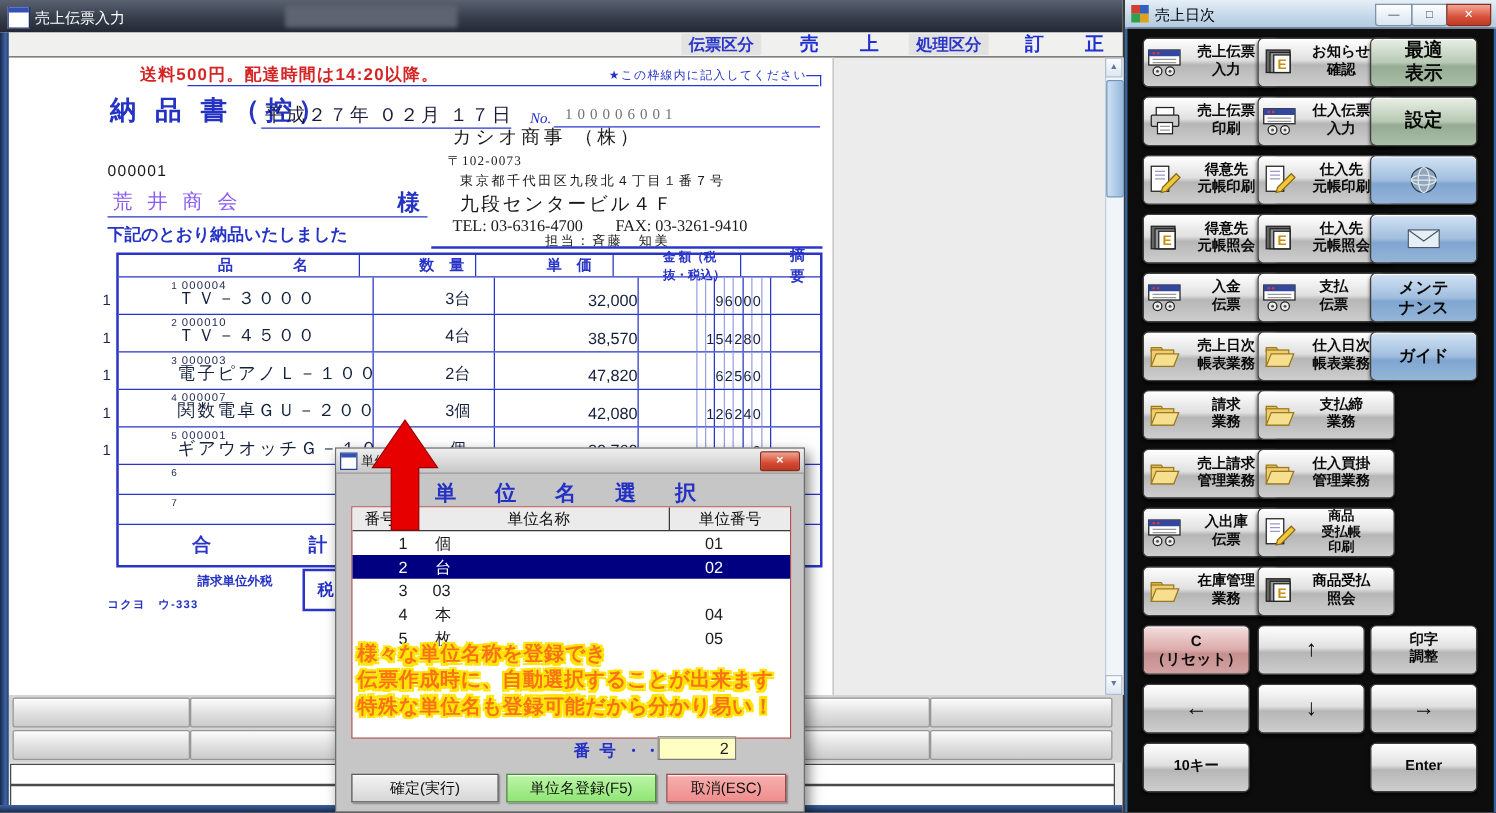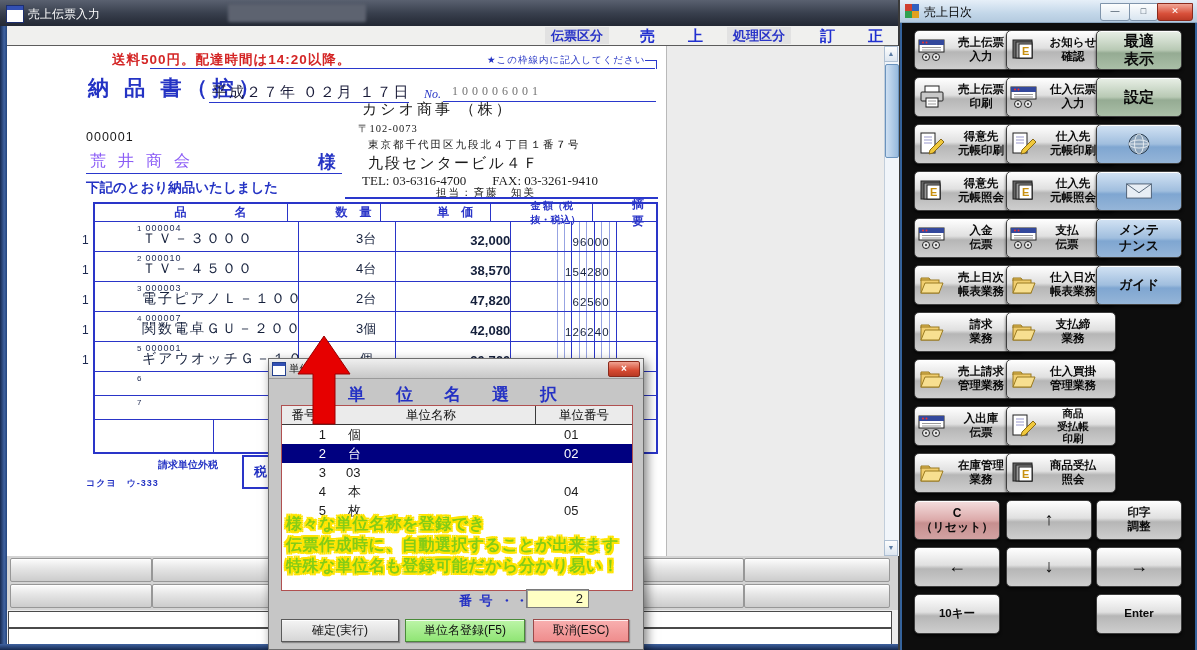--- a/index.html
+++ b/index.html
@@ -62,21 +62,21 @@
   .c.price{width:105px;}
   .c.amt{width:92px;}
   .c.note{flex:1;border-right:none;}
   .inv-h .c.amt{font-size:10px;}
   .inv-r{display:flex;border-bottom:1px solid #2a35c8;position:relative;}
   .inv-r .code{position:absolute;top:1px;left:3px;font-size:9px;color:#1c2850;letter-spacing:1px;}
   .inv-r .code .lno{font-size:8px;margin-right:3px;}
   .inv-r .nm{position:absolute;bottom:3px;left:8px;font-size:14px;letter-spacing:2px;color:#15203c;
              font-family:"Liberation Serif","DejaVu Serif",serif;white-space:nowrap;}
   .inv-r .qty{display:flex;align-items:flex-end;justify-content:center;padding-bottom:3px;font-size:13px;color:#15203c;}
-  .inv-r .price{display:flex;align-items:flex-end;justify-content:flex-end;padding:0 0 3px 0;font-size:13px;color:#15203c;font-weight:bold;}
+  .inv-r .price{display:flex;align-items:flex-end;justify-content:flex-end;padding:0 0 3px 0;font-size:13px;color:#15203c;}
   .inv-r .amt{display:flex;padding:0;}
   .inv-r .amt .d{flex:1;border-left:1px solid #97a3e2;display:flex;align-items:flex-end;justify-content:center;
                  padding-bottom:3px;font-size:11.5px;color:#15203c;}
   .inv-r .amt .d:first-child{border-left:none;}
   .inv-r .amt .d:nth-child(3n+1):not(:first-child){border-left-color:#2a35c8;}
   .inv-r .mg{position:absolute;left:-13px;bottom:4px;font-size:12px;color:#1c2850;}
   .inv-t{display:flex;height:32px;}
   .inv-t .c.item{display:flex;align-items:center;justify-content:center;color:#2a35c8;font-weight:bold;
                  font-size:15px;letter-spacing:16px;font-family:"Liberation Serif","DejaVu Serif",serif;}
   #billing-note{left:158px;top:458px;font-size:10px;font-weight:bold;}
@@ -114,21 +114,21 @@
   #dlg-num-label{left:190px;top:233px;position:absolute;color:#2431c4;font-size:13px;font-weight:bold;letter-spacing:2px;}
   #dlg-num-input{left:257px;top:230px;width:56px;height:17px;position:absolute;background:#ffffc4;
                  border:1px solid #7a7a7a;box-shadow:inset 1px 1px 0 #9e9e9e;font-size:13px;color:#222;
                  text-align:right;padding-right:5px;line-height:17px;}
   .dlg-btn{position:absolute;top:260px;height:21px;border:1px solid #5a5a5a;font-size:12px;color:#111;
            text-align:center;line-height:20px;box-shadow:inset 0 1px 0 rgba(255,255,255,.8),1px 1px 1px rgba(0,0,0,.3);}
   #btn-ok{left:12px;width:116px;background:linear-gradient(180deg,#f4f4f4,#d6d6d6);}
   #btn-reg{left:136px;width:118px;background:linear-gradient(180deg,#bdf5a8,#90e575);border-color:#4a8a3a;}
   #btn-cancel{left:264px;width:94px;background:linear-gradient(180deg,#f8b0b0,#ef8d8d);border-color:#9a4a4a;}
   
-  #caption{left:286px;top:513px;z-index:30;font-size:16px;font-weight:bold;color:#84cc16;line-height:21px;
+  #caption{left:286px;top:513px;z-index:30;font-size:16px;font-weight:bold;color:#f97316;line-height:21px;
            white-space:pre-line;letter-spacing:0.5px;
            text-shadow:-2px -2px 0 #ffe400,2px -2px 0 #ffe400,-2px 2px 0 #ffe400,2px 2px 0 #ffe400,
                        0 -2px 0 #ffe400,0 2px 0 #ffe400,-2px 0 0 #ffe400,2px 0 0 #ffe400;}
   #red-arrow{left:296px;top:334px;z-index:25;}
   
   #panel{left:900px;top:0;width:297px;height:650px;background:#0d0d0d;z-index:5;
          border-left:2px solid #35639c;border-right:2px solid #35639c;box-sizing:border-box;}
   #p-titlebar{left:900px;top:0;width:297px;height:22px;z-index:6;
               background:linear-gradient(180deg,#e6eff8,#c3d7e9 60%,#b4cadf);border-bottom:1px solid #8aa4bd;}
   #p-icon{left:905px;top:4px;width:14px;height:14px;z-index:7;display:grid;grid-template-columns:7px 7px;}
@@ -349,20 +349,21 @@
               <div class="d"></div>
               <div class="d"></div>
               <div class="d"></div>
               <div class="d"></div>
               <div class="d"></div>
             </div>
             <div class="c note"></div>
           </div>
         </div>
       <div class="inv-t">
+        <div class="c item">合　　計</div>
         <div class="c qty"></div>
           <div class="c price"></div>
           <div class="c amt"></div>
           <div class="c note"></div>
       </div>
     </div>
     <div class="abs blue" id="billing-note">請求単位外税</div>
     <div class="abs" id="tax-box">税抜</div>
     <div class="abs blue" id="paper-code">コクヨ　ウ-333</div>
 

